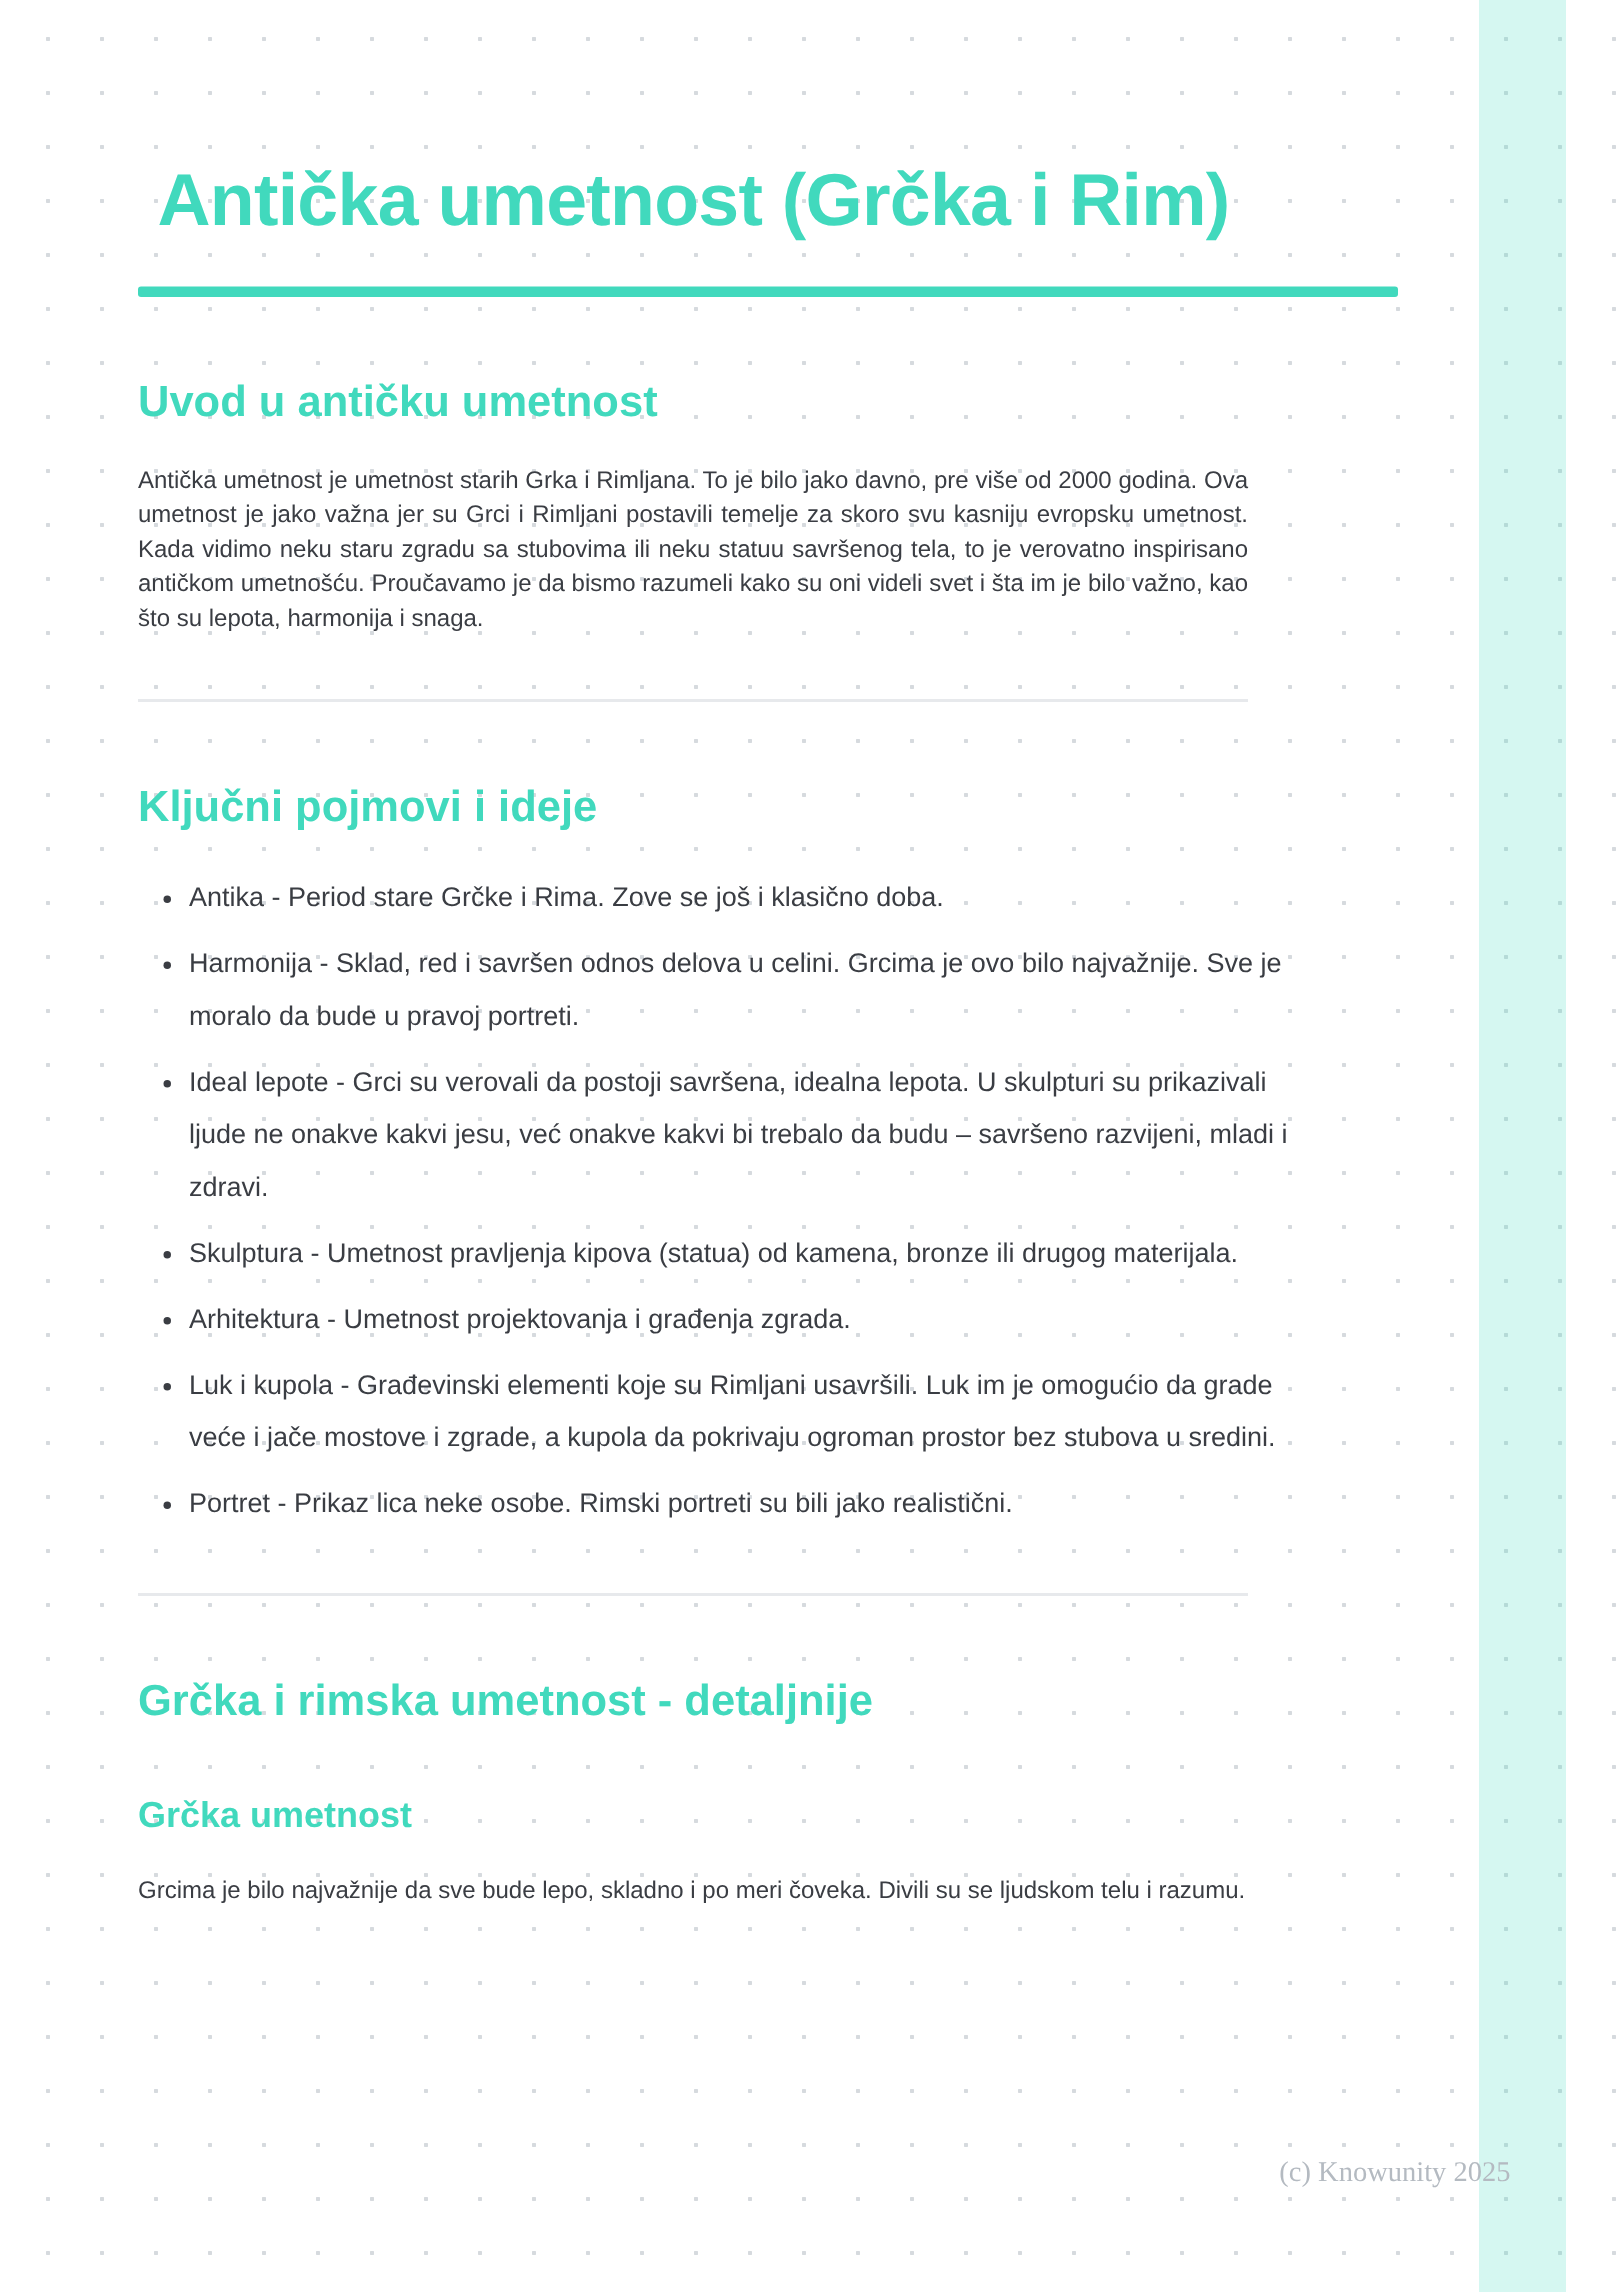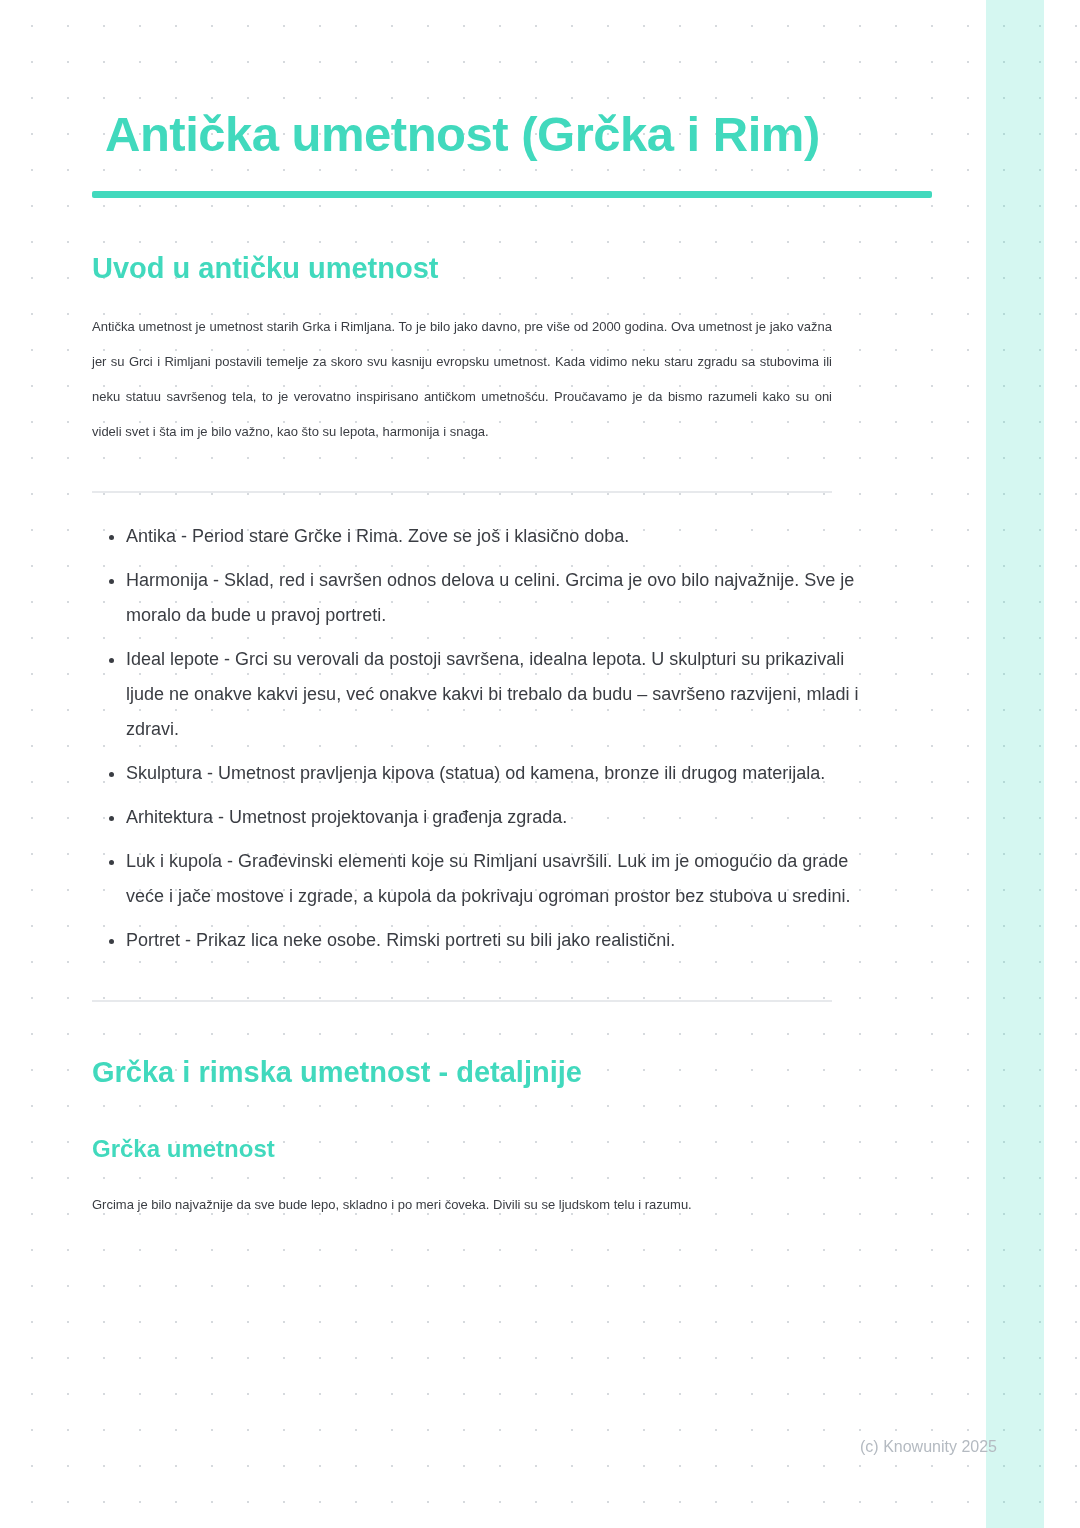--- a/index.html
+++ b/index.html
@@ -52,22 +52,22 @@
   }
   h3.sub-heading {
     margin: 46px 0 0 0;
     font-size: 24px;
     font-weight: 700;
     color: var(--accent);
   }
   p.body-text {
     width: 740px;
     margin: 24px 0 0 0;
-    font-size: 13px;
-    line-height: 35px;
+    font-size: 16px;
+    line-height: 23px;
   }
   p.justified { text-align: justify; }
   .divider {
     width: 740px;
     height: 2px;
     background: #e7e9ec;
     margin: 42px 0 0 0;
   }
   ul.concept-list {
     width: 746px;
@@ -76,41 +76,43 @@
   }
   ul.concept-list li {
     font-size: 18px;
     line-height: 35px;
     margin-bottom: 9px;
   }
   .term { font-weight: 400; }
   .footer-credit {
     position: absolute;
     top: 1438px;
-    right: 83px;
-    font-size: 16px;
+    right: 73px;
+    font-size: 19px;
     color: #b4bac1;
     z-index: 2;
+    font-family: Liberation Serif, serif;
   }
 </style>
 </head>
 <body>
 
 <div class="stripe"></div>
 
 <div class="content">
 
   <h1 class="page-title">Antička umetnost (Grčka i Rim)</h1>
   <div class="title-rule"></div>
 
   <h2 class="section-heading">Uvod u antičku umetnost</h2>
   <p class="body-text justified">Antička umetnost je umetnost starih Grka i Rimljana. To je bilo jako davno, pre više od 2000 godina. Ova umetnost je jako važna jer su Grci i Rimljani postavili temelje za skoro svu kasniju evropsku umetnost. Kada vidimo neku staru zgradu sa stubovima ili neku statuu savršenog tela, to je verovatno inspirisano antičkom umetnošću. Proučavamo je da bismo razumeli kako su oni videli svet i šta im je bilo važno, kao što su lepota, harmonija i snaga.</p>
 
   <div class="divider"></div>
 
+  <h2 class="section-heading">Ključni pojmovi i ideje</h2>
 
   <ul class="concept-list">
     <li><span class="term">Antika</span><span> - Period stare Grčke i Rima. Zove se još i klasično doba.</span></li>
     <li><span class="term">Harmonija</span><span> - Sklad, red i savršen odnos delova u celini. Grcima je ovo bilo najvažnije. Sve je moralo da bude u pravoj portreti.</span></li>
     <li><span class="term">Ideal lepote</span><span> - Grci su verovali da postoji savršena, idealna lepota. U skulpturi su prikazivali ljude ne onakve kakvi jesu, već onakve kakvi bi trebalo da budu – savršeno razvijeni, mladi i zdravi.</span></li>
     <li><span class="term">Skulptura</span><span> - Umetnost pravljenja kipova (statua) od kamena, bronze ili drugog materijala.</span></li>
     <li><span class="term">Arhitektura</span><span> - Umetnost projektovanja i građenja zgrada.</span></li>
     <li><span class="term">Luk i kupola</span><span> - Građevinski elementi koje su Rimljani usavršili. Luk im je omogućio da grade veće i jače mostove i zgrade, a kupola da pokrivaju ogroman prostor bez stubova u sredini.</span></li>
     <li><span class="term">Portret</span><span> - Prikaz lica neke osobe. Rimski portreti su bili jako realistični.</span></li>
   </ul>

